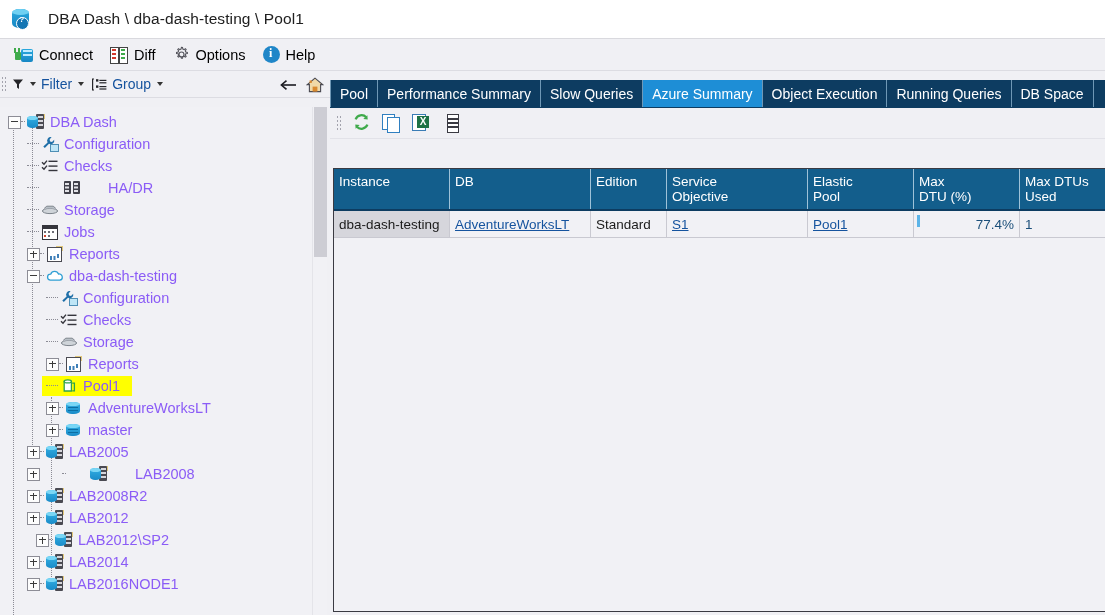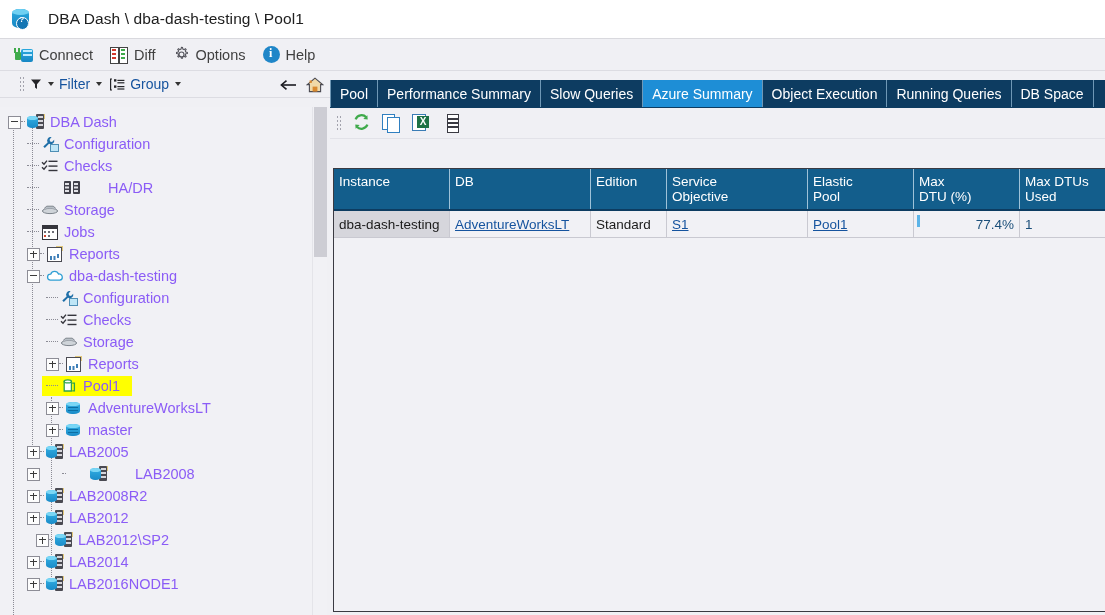--- a/index.html
+++ b/index.html
@@ -22,21 +22,21 @@
       background:#6fd0f2;border-radius:50%;}
   .db-ico .badge{position:absolute;left:6px;top:9px;width:11px;height:11px;border-radius:50%;
       background:#1275b3;border:1.6px solid #ffffff;}
   .db-ico .badge:after{content:"?";position:absolute;left:2.3px;top:-2.6px;color:#fff;
       font-size:8px;font-weight:bold;font-family:"Liberation Sans",sans-serif;}
 
   
   .menubar{height:31px;background:#f0f0f4;display:flex;align-items:center;
            padding-left:8px;gap:2px;border-bottom:1px solid #dcdce2;}
   .mi{display:flex;align-items:center;gap:6px;padding:3px 9px 3px 6px;cursor:default;}
-  .mi span.lbl{color:#404040;font-size:14.5px;}
+  .mi span.lbl{color:#000000;font-size:14.5px;}
 
   .ico-connect{width:19px;height:16px;position:relative;flex:none;}
   .ico-connect .plug{position:absolute;left:0;top:1px;width:7px;height:12px;}
   .ico-connect .plug:before{content:"";position:absolute;left:1px;top:4px;width:6px;height:8px;
      background:#3faa4b;border-radius:1px;}
   .ico-connect .plug:after{content:"";position:absolute;left:0px;top:0px;width:2px;height:5px;
      background:#3faa4b;box-shadow:4px 0 0 #3faa4b;}
   .ico-connect .srv{position:absolute;left:7px;top:2px;width:12px;height:13px;
      background:linear-gradient(#2aa8dd,#1787c4);border-radius:2px;}
   .ico-connect .srv:after{content:"";position:absolute;left:1.5px;top:1.5px;width:9px;height:2px;
@@ -53,21 +53,21 @@
      background:#3faa4b;box-shadow:0 4px 0 #3faa4b,0 8px 0 #3faa4b;}
 
   .ico-gear{width:17px;height:17px;flex:none;}
   .ico-info{width:17px;height:17px;border-radius:50%;background:#1f86c8;flex:none;
      position:relative;}
   .ico-info:after{content:"i";position:absolute;left:6.4px;top:0.4px;color:#fff;
      font-size:12px;font-weight:bold;font-family:"Liberation Serif",serif;}
 
   
   .filterbar{height:27px;background:#f0f0f4;display:flex;align-items:center;
-             padding-left:19px;position:relative;border-bottom:1px solid #dcdce2;
+             padding-left:1px;position:relative;border-bottom:1px solid #dcdce2;
              width:330px;box-sizing:border-box;}
   .grip{width:5px;height:16px;flex:none;margin-right:2px;
      background-image:radial-gradient(#9a9aa5 0.8px,transparent 0.9px);
      background-size:3px 4px;opacity:.9;}
   .fi{display:flex;align-items:center;gap:5px;padding:2px 4px;cursor:default;}
   .fi .lbl{color:#15539e;font-size:14px;}
   .caret{width:0;height:0;border-left:3.5px solid transparent;border-right:3.5px solid transparent;
      border-top:4px solid #333;margin-left:1px;}
   .ico-funnel{width:12px;height:12px;flex:none;}
   .ico-group{width:15px;height:13px;flex:none;}

